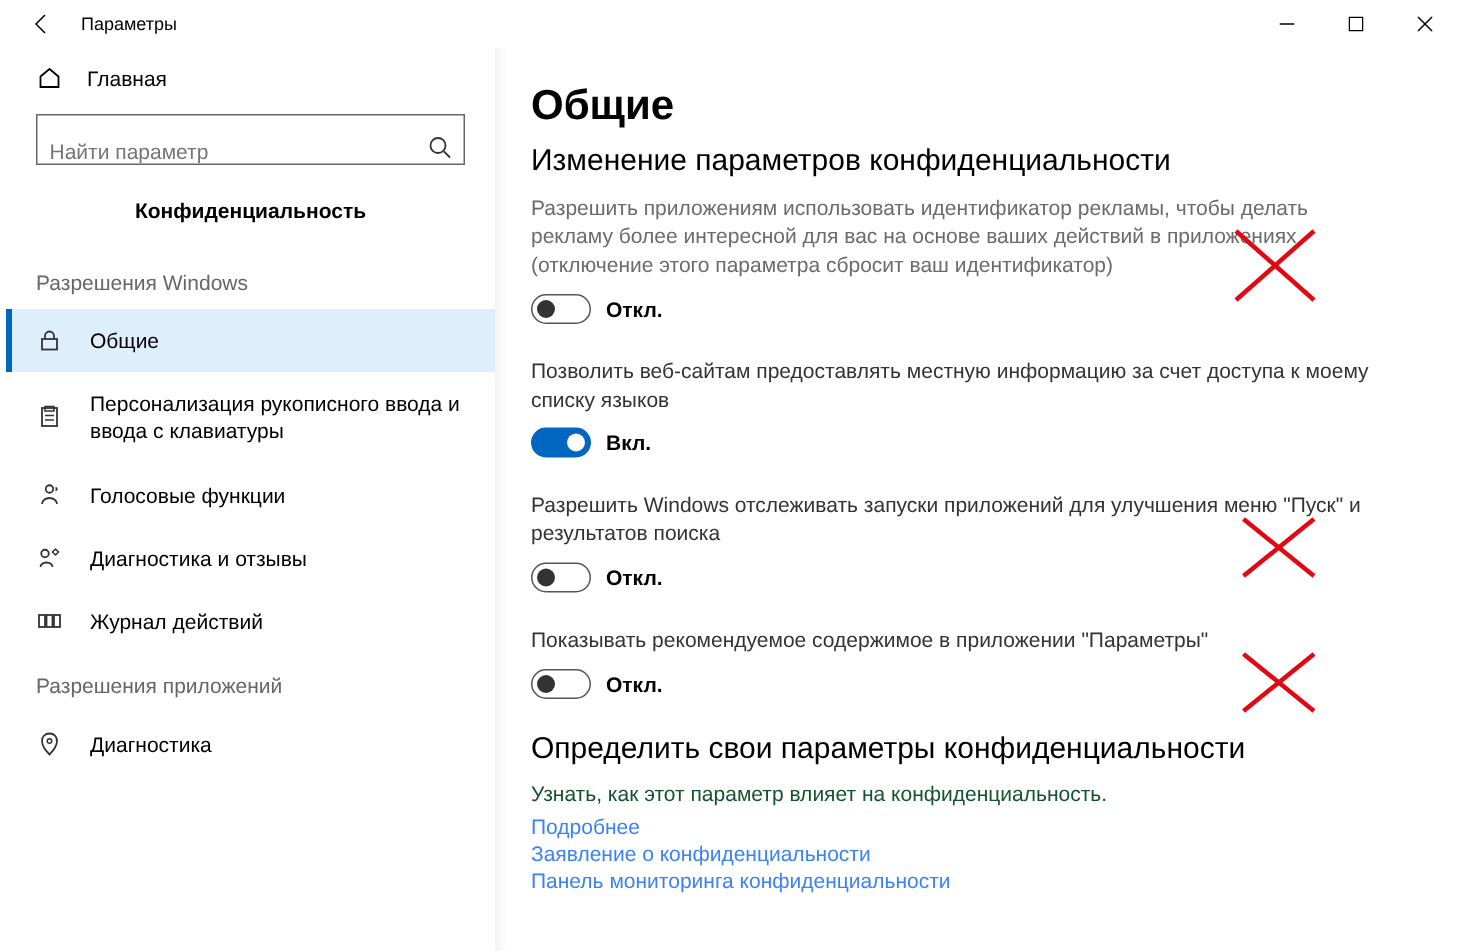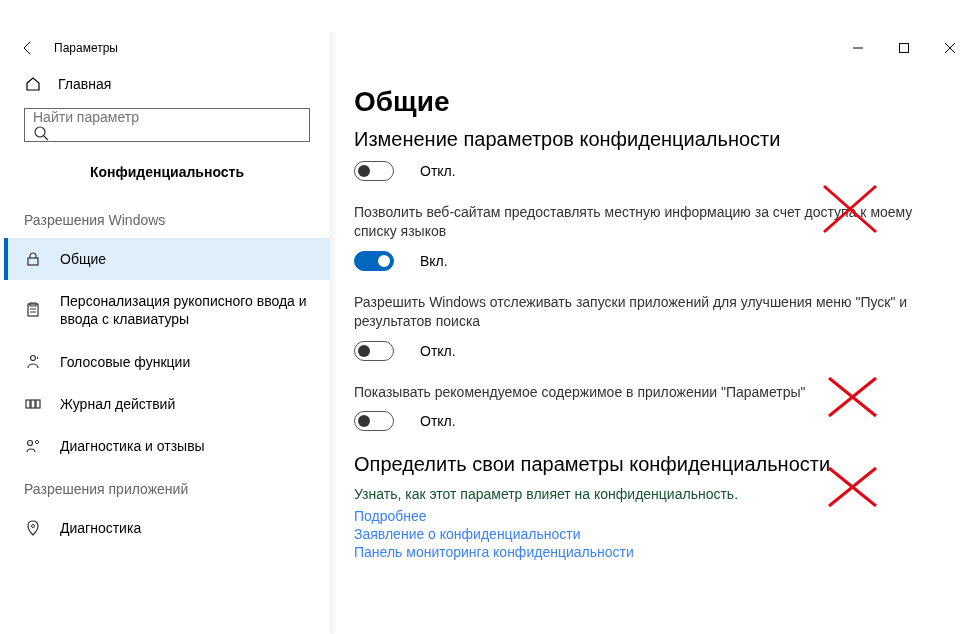--- a/index.html
+++ b/index.html
@@ -1,44 +1,44 @@
 <!DOCTYPE html>
 <html><head>
 <meta charset="utf-8">
 <style>
 * { margin: 0; padding: 0; box-sizing: border-box; }
 body { font-family: "Segoe UI", Tahoma, sans-serif; font-size: 14px; color: #000; background: #fff; width: 973px; height: 634px; overflow: hidden; }
 .window { display: flex; flex-direction: column; height: 100%; }
-.titlebar { display: flex; align-items: flex-start; height: 32px; margin-top: 32px; }
+.titlebar { display: flex; align-items: flex-start; height: 32px; }
 .titlebar-left { display: flex; align-items: center; flex: 1; padding-left: 8px; }
 .back-btn { width: 40px; height: 32px; display: flex; align-items: center; justify-content: center; cursor: pointer; }
 .title-text { font-size: 12px; margin-left: 6px; }
 .win-controls { display: flex; }
 .win-btn { width: 46px; height: 32px; display: flex; align-items: center; justify-content: center; cursor: pointer; }
 .body { display: flex; flex: 1; overflow: hidden; }
 .sidebar { width: 330px; display: flex; flex-direction: column; padding-left: 4px; overflow-y: auto; }
 .home-row { display: flex; align-items: center; padding: 12px 20px 8px 20px; cursor: pointer; }
 .home-icon { width: 18px; display: flex; justify-content: center; margin-right: 16px; }
 .search-wrap { margin: 8px 20px 12px 20px; }
-.search-box { display: flex; align-items: flex-start; border: 1px solid #666; height: 34px; padding: 0 8px; flex-direction: column; }
+.search-box { display: flex; align-items: flex-end; border: 1px solid #666; height: 34px; padding: 0 8px; }
 .search-input { border: none; outline: none; flex: 1; font-size: 14px; background: transparent; }
 .search-icon { color: #333; }
 .section-title { font-weight: 600; padding: 10px 20px 18px 20px; font-size: 14px; text-align: center; }
 .group-label { color: #666; font-size: 14px; padding: 14px 20px 10px 20px; }
 .nav-item { display: flex; align-items: center; padding: 12px 20px 12px 20px; cursor: pointer; position: relative; line-height: 1.3; }
 .nav-item.active { background: #dfeefb; }
 .nav-item.active::before { content: ""; position: absolute; left: 0; top: 0; bottom: 0; width: 4px; background: #0067c0; }
 .nav-icon { width: 18px; display: flex; justify-content: center; margin-right: 18px; flex-shrink: 0; color: #333; }
 .content { flex: 1; padding: 22px 32px 0 24px; overflow-y: auto; position: relative; }
 .page-h1 { font-size: 28px; font-weight: 600; margin-bottom: 6px; }
 .page-h2 { font-size: 20px; font-weight: 400; margin-bottom: 10px; margin-top: 10px; }
 .setting { margin-bottom: 22px; max-width: 560px; }
 .setting-desc { color: #333; font-size: 14px; line-height: 1.35; margin-bottom: 10px; }
 .setting-desc.muted { color: #6b6b6b; }
-.toggle-row { display: flex; align-items: center; gap: 26px; }
+.toggle-row { display: flex; align-items: center; gap: 10px; font-weight: bold; }
 .toggle { width: 40px; height: 20px; border-radius: 10px; position: relative; cursor: pointer; display: inline-block; }
 .toggle-off { border: 1px solid #555; background: #fff; }
 .toggle-off .knob { position: absolute; left: 3px; top: 3px; width: 12px; height: 12px; border-radius: 50%; background: #333; }
 .toggle-on { background: #0067c0; border: 1px solid #0067c0; }
 .toggle-on .knob { position: absolute; right: 3px; top: 3px; width: 12px; height: 12px; border-radius: 50%; background: #fff; }
 .toggle-label { font-size: 14px; }
 .links { margin-top: 6px; }
 .link-sub { color: #14532d; font-size: 14px; margin-bottom: 6px; }
 .link { color: #3b82f6; font-size: 14px; margin-bottom: 2px; cursor: pointer; }
 .annot-x { position: absolute; pointer-events: none; }
@@ -134,57 +134,58 @@
               <path d="M3 14 a5 4 0 0 1 10 0" stroke="#333" stroke-width="1.2" fill="none"></path>
               <path d="M12 3 q2 1 0 2" stroke="#333" stroke-width="1" fill="none"></path>
             </svg>
       </span>
       <span>Голосовые функции</span>
     </div>
 
     <div class="nav-item">
       <span class="nav-icon">
         <svg width="16" height="16" viewBox="0 0 16 16">
+              <circle cx="5" cy="5" r="2.5" stroke="#333" stroke-width="1.2" fill="none"></circle>
+              <path d="M2 14 a4 3 0 0 1 8 0" stroke="#333" stroke-width="1.2" fill="none"></path>
+              <path d="M10 4 l2 -2 l2 2 l-2 2 z" stroke="#333" stroke-width="1" fill="none"></path>
+            </svg>
+      </span>
+      <span>Диагностика и отзывы</span>
+    </div>
+
+    <div class="nav-item">
+      <span class="nav-icon">
+        <svg width="16" height="16" viewBox="0 0 16 16">
               <rect x="1" y="4" width="4" height="8" stroke="#333" stroke-width="1.2" fill="none"></rect>
               <rect x="6" y="4" width="4" height="8" stroke="#333" stroke-width="1.2" fill="none"></rect>
               <rect x="11" y="4" width="4" height="8" stroke="#333" stroke-width="1.2" fill="none"></rect>
             </svg>
       </span>
       <span>Журнал действий</span>
     </div>
 
-    <div class="nav-item">
-      <span class="nav-icon">
-        <svg width="16" height="16" viewBox="0 0 16 16">
-              <circle cx="5" cy="5" r="2.5" stroke="#333" stroke-width="1.2" fill="none"></circle>
-              <path d="M2 14 a4 3 0 0 1 8 0" stroke="#333" stroke-width="1.2" fill="none"></path>
-              <path d="M10 4 l2 -2 l2 2 l-2 2 z" stroke="#333" stroke-width="1" fill="none"></path>
-            </svg>
-      </span>
-      <span>Диагностика и отзывы</span>
-    </div>
-
     <div class="group-label">Разрешения приложений</div>
 
     <div class="nav-item">
       <span class="nav-icon">
         <svg width="16" height="16" viewBox="0 0 16 16">
               <path d="M8 1 C5 1 3 3 3 6 C3 10 8 15 8 15 C8 15 13 10 13 6 C13 3 11 1 8 1 Z" stroke="#333" stroke-width="1.2" fill="none"></path>
               <circle cx="8" cy="6" r="1.5" stroke="#333" stroke-width="1" fill="none"></circle>
             </svg>
       </span>
       <span>Диагностика</span>
     </div>
   </div>
 
   <div class="content">
     <div class="page-h1">Общие</div>
     <div class="page-h2">Изменение параметров конфиденциальности</div>
 
     <div class="setting">
+      <div class="setting-desc muted">Разрешить приложениям использовать идентификатор рекламы, чтобы делать рекламу более интересной для вас на основе ваших действий в приложениях (отключение этого параметра сбросит ваш идентификатор)</div>
       <div class="toggle-row">
         <span class="toggle toggle-off">
               <span class="knob"></span>
             </span>
         <span class="toggle-label">Откл.</span>
       </div>
     </div>
 
     <div class="setting">
       <div class="setting-desc">Позволить веб-сайтам предоставлять местную информацию за счет доступа к моему списку языков</div>

